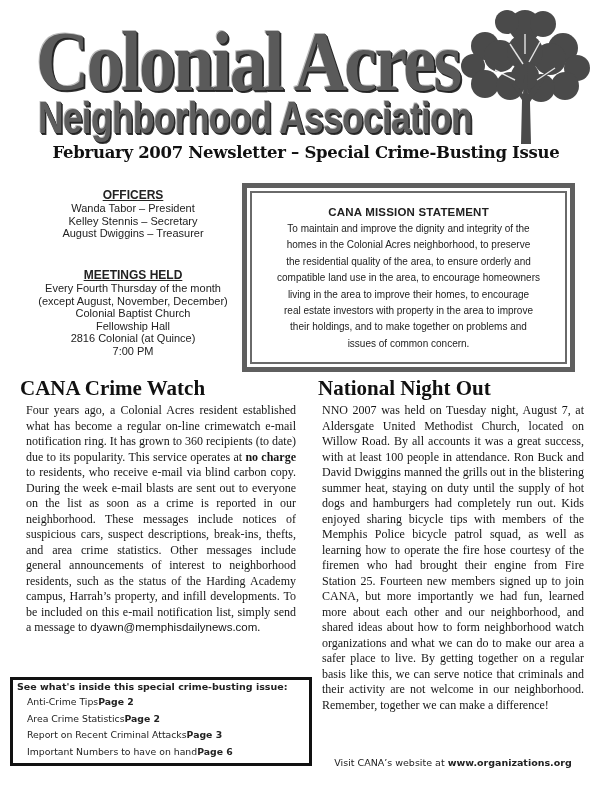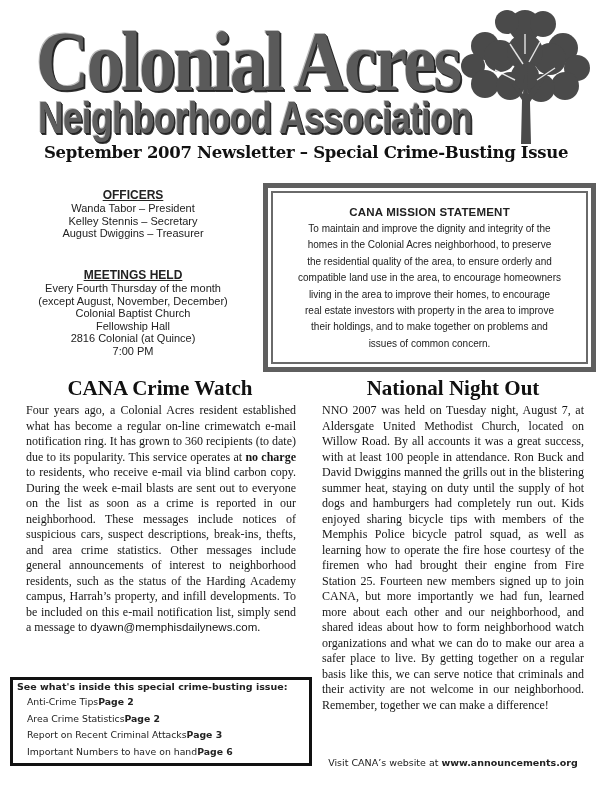--- a/index.html
+++ b/index.html
@@ -36,36 +36,36 @@
 
     
     .side-block { width: 250px; left: 8px; text-align: center;
       font-family: "Liberation Sans", sans-serif; font-size: 11px; line-height: 12.5px; color: #222; }
     .side-head { font-weight: bold; text-decoration: underline; font-size: 12px; line-height: 14px; }
     #officers { top: 188px; }
     #meetings { top: 268px; }
 
     
     #mission-box {
-      left: 263px; top: 183px; width: 333px; height: 189px;
+      left: 242px; top: 183px; width: 333px; height: 189px;
       box-sizing: border-box; border: 5px solid #5f5f5f; background: #fff;
     }
     #mission-inner {
       position: absolute; left: 3px; top: 3px; right: 3px; bottom: 3px;
       border: 2px solid #6a6a6a; box-sizing: border-box;
       text-align: center; font-family: "Liberation Sans", sans-serif; color: #222;
       padding: 12px 6px 0 6px;
     }
     #mission-head { font-weight: bold; font-size: 11.5px; line-height: 14px; margin-bottom: 2px; letter-spacing: 0.2px; }
     #mission-text { font-size: 10px; line-height: 16.4px; }
 
     
     .headline {
       font-family: "Liberation Serif", serif; font-weight: bold; font-size: 21px;
-      line-height: 24px; text-align: center; color: #111;
+      line-height: 24px; text-align: left; color: #111;
     }
     #h-crime { left: 20px; top: 376px; width: 280px; }
     #h-nno { left: 318px; top: 376px; width: 270px; }
 
     
     .article {
       font-family: "Liberation Serif", serif; font-size: 12px; line-height: 15.5px;
       text-align: justify; color: #151515;
     }
     #crime-body { left: 26px; top: 403px; width: 270px; }
@@ -116,21 +116,21 @@
   </g>
   <g stroke="#ffffff" stroke-width="1.4" fill="none" opacity="0.85">
     <path d="M55 40 L68 60"></path>
       <path d="M85 38 L74 58"></path>
     <path d="M40 66 L60 76"></path>
       <path d="M100 64 L82 76"></path>
     <path d="M70 30 L70 50"></path>
   </g>
 </svg>
 
-<div class="abs" id="subtitle">September 2007 Newsletter – Special Crime-Busting Issue</div>
+<div class="abs" id="subtitle">February 2007 Newsletter – Special Crime-Busting Issue</div>
 
 <div class="abs side-block" id="officers">
   <div class="side-head">OFFICERS</div>
   <div>Wanda Tabor – President</div>
   <div>Kelley Stennis  – Secretary</div>
   <div>August Dwiggins – Treasurer</div>
 </div>
 
 <div class="abs side-block" id="meetings">
   <div class="side-head">MEETINGS HELD</div>
@@ -177,13 +177,13 @@
   <div class="inside-row">
     <span>Report on Recent Criminal Attacks</span>
     <span class="inside-page">Page 3</span>
   </div>
   <div class="inside-row">
     <span>Important Numbers to have on hand</span>
     <span class="inside-page">Page 6</span>
   </div>
 </div>
 
-<div class="abs" id="website"><span>Visit CANA’s website at </span><b>www.announcements.org</b></div>
+<div class="abs" id="website"><span>Visit CANA’s website at </span><b>www.organizations.org</b></div>
 
 </body></html>

